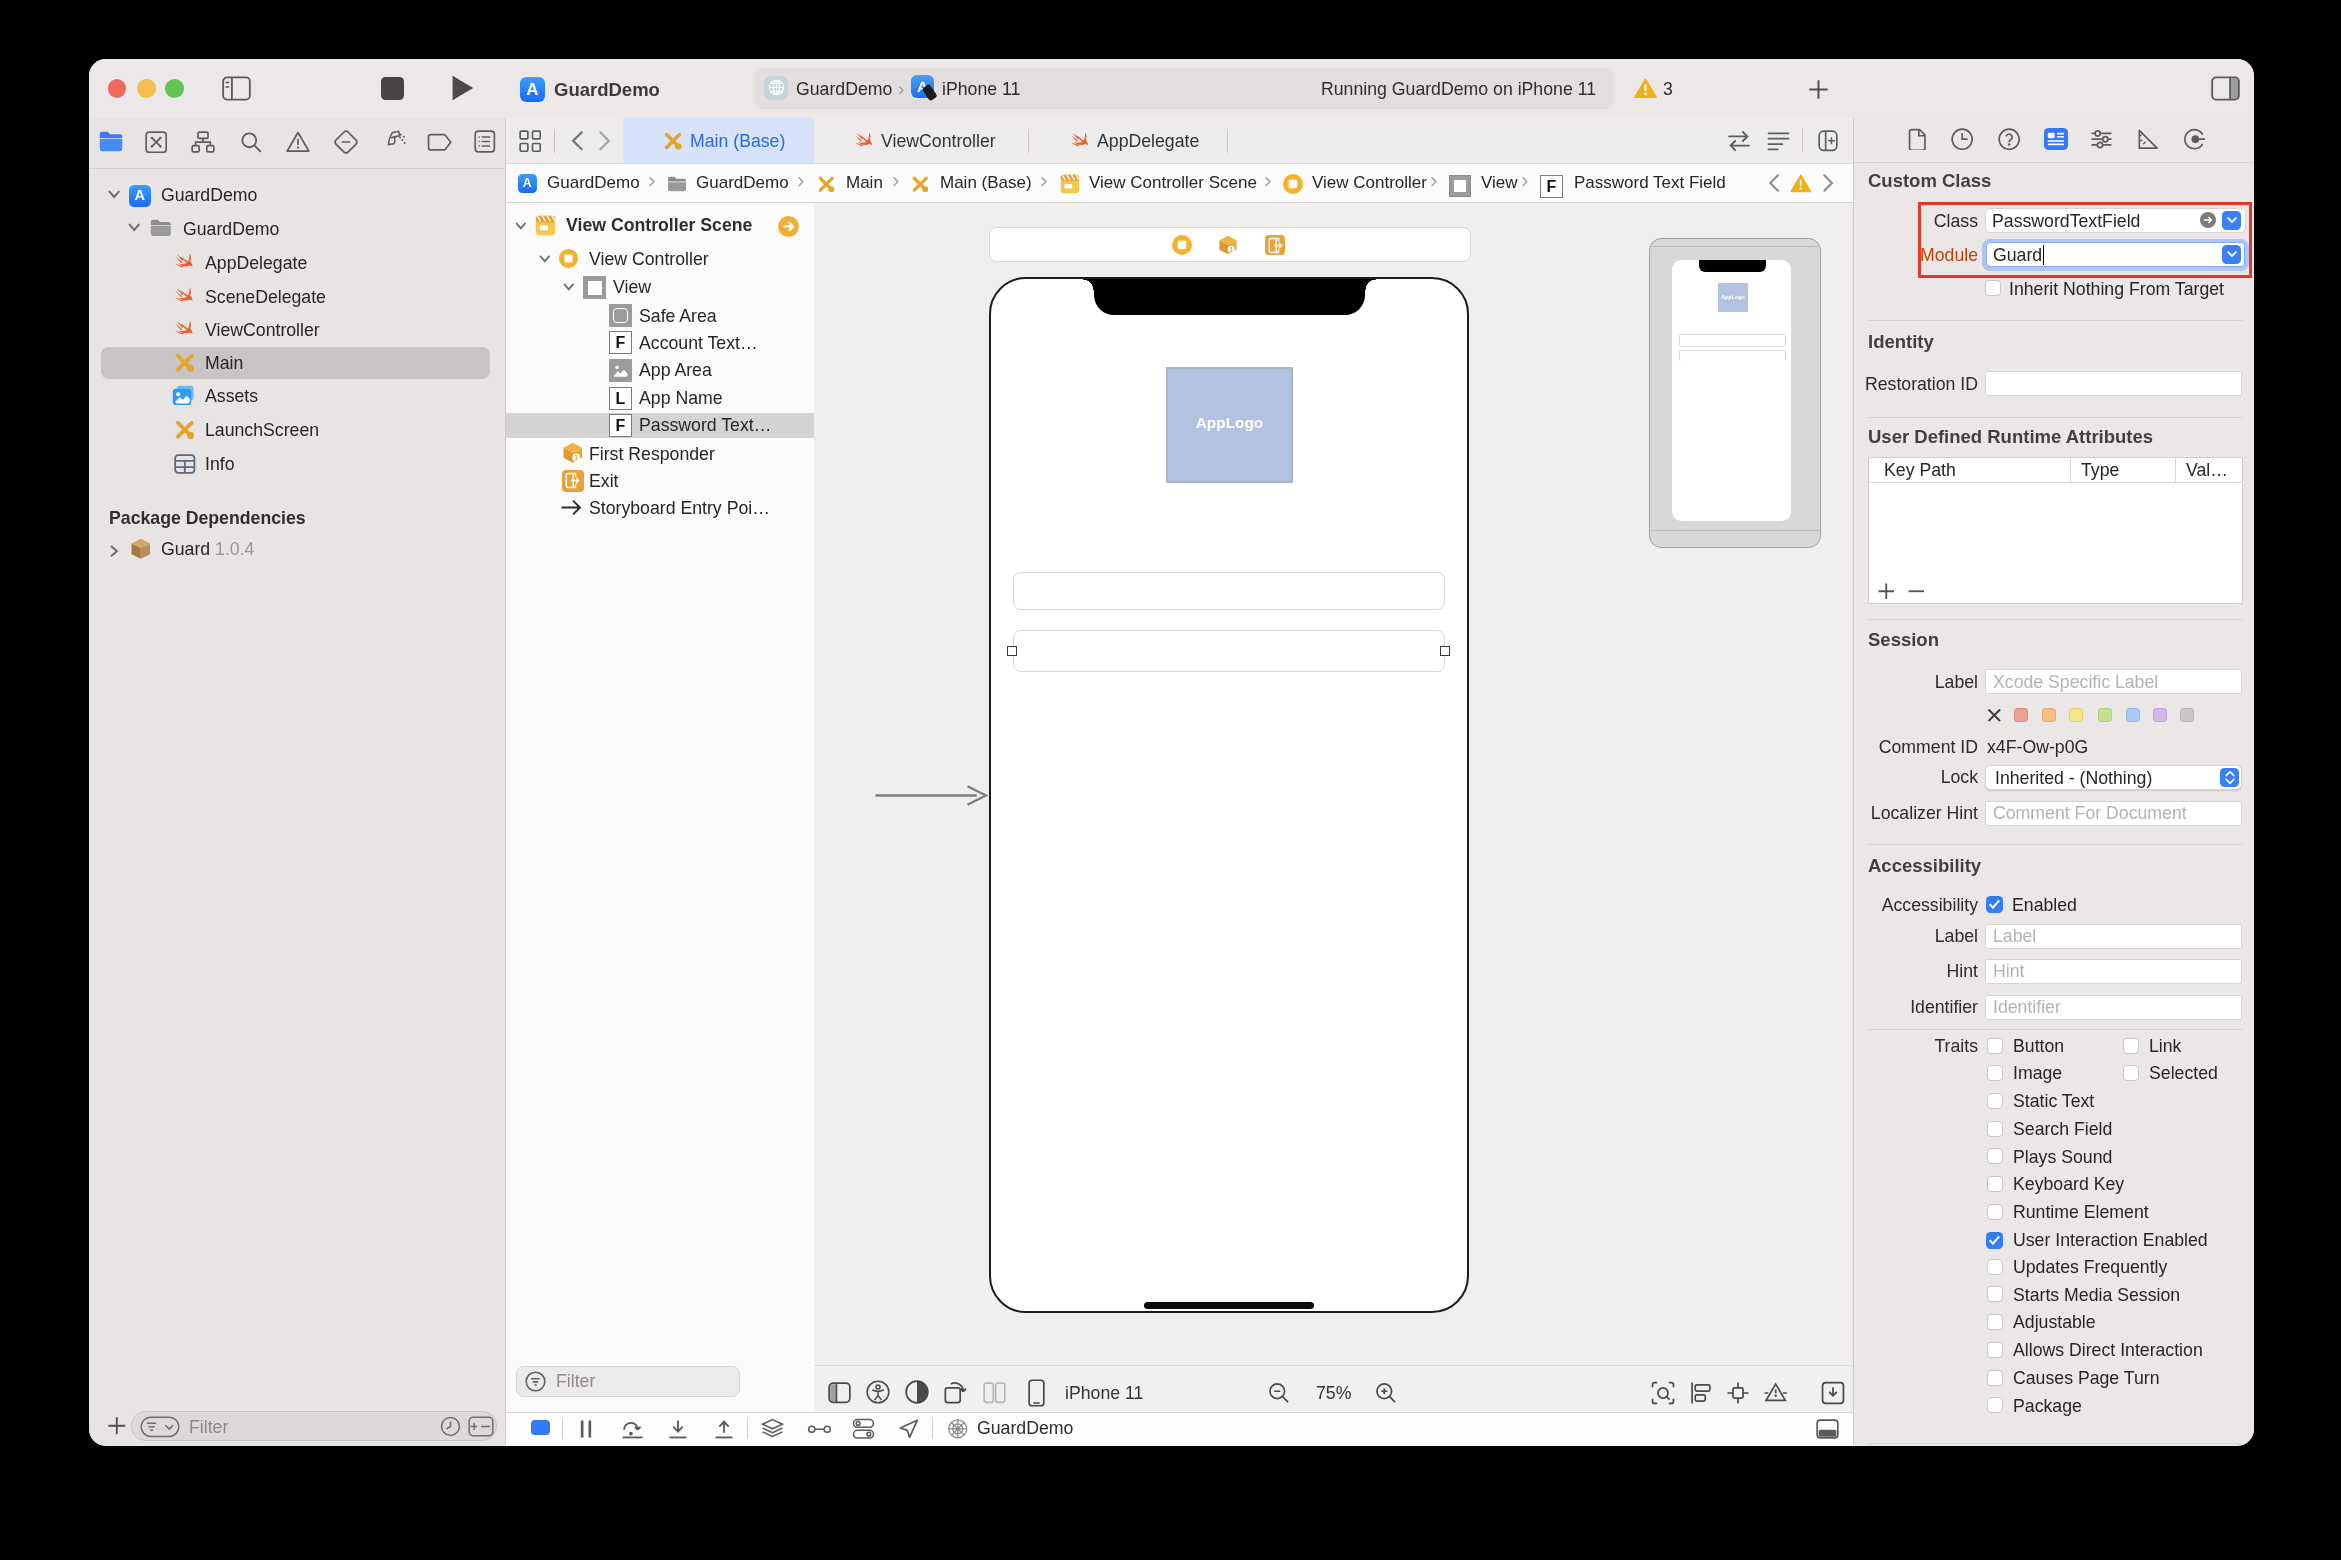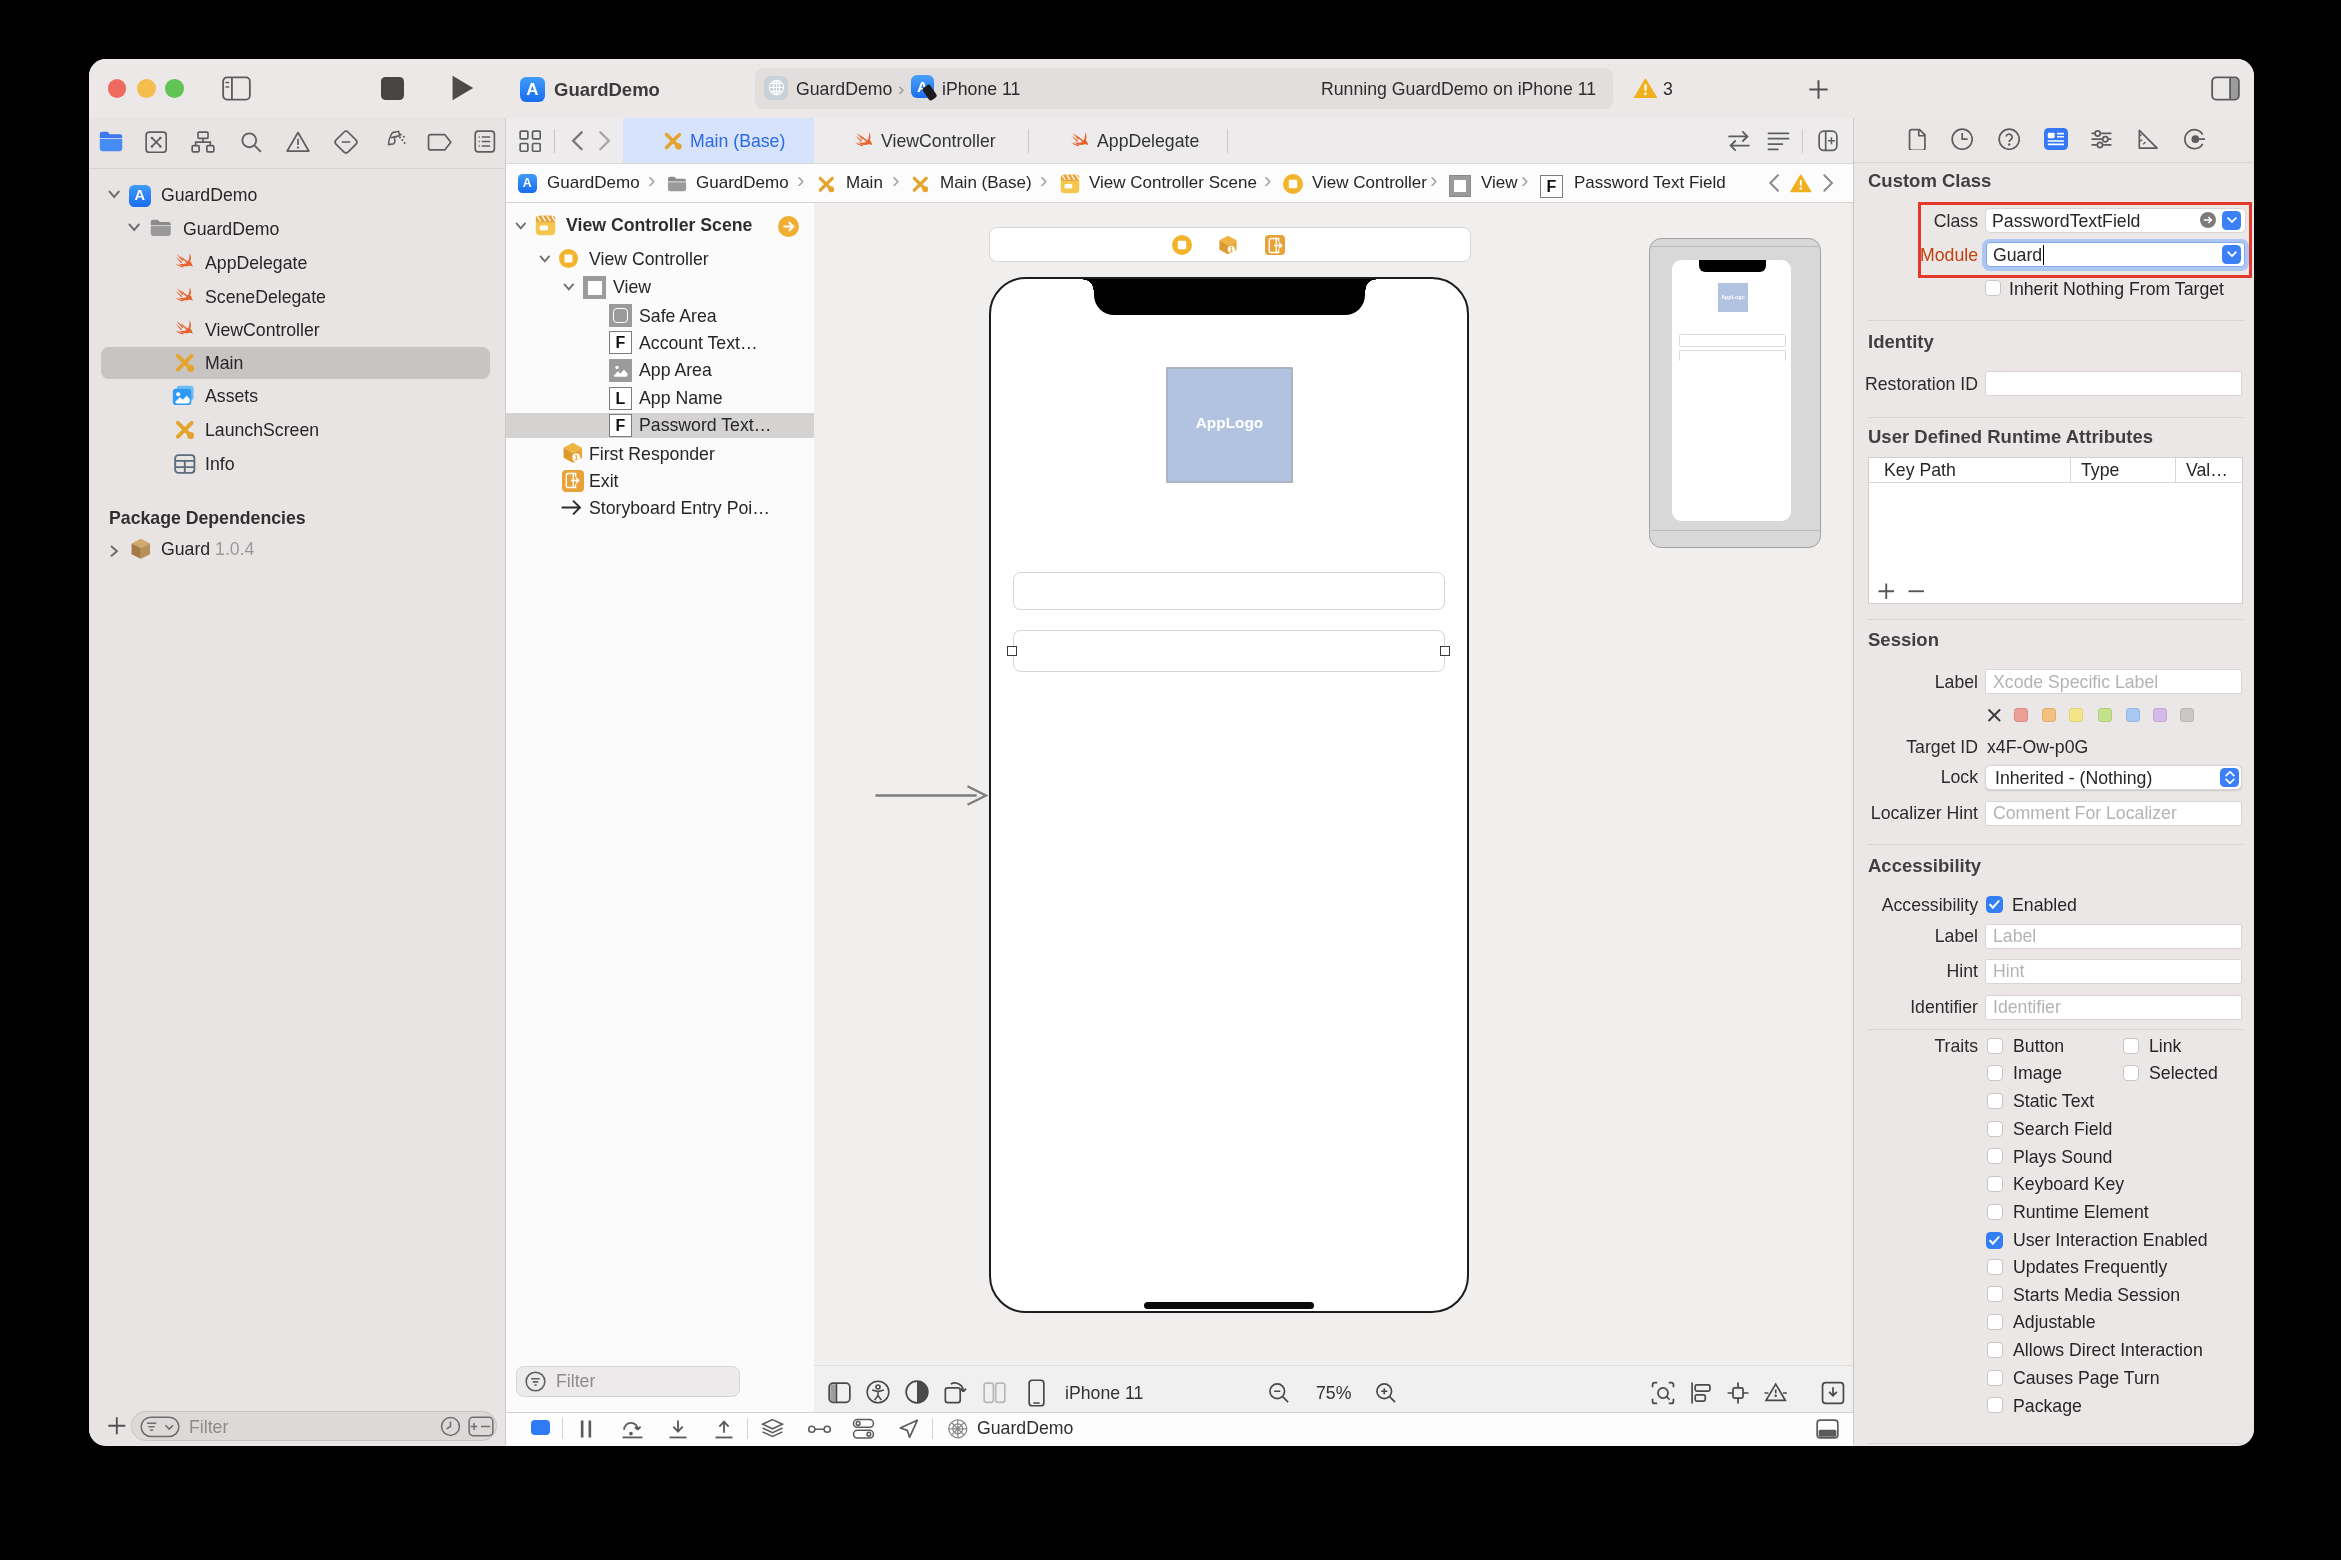--- a/index.html
+++ b/index.html
@@ -726,33 +726,33 @@
 <svg class="a" style="left:1898px;top:649px" width="14.6" height="14.6" viewBox="0 0 19 19">
       <path d="M2 2 L17 17 M17 2 L2 17" stroke="#3e3e3e" stroke-width="2.6"></path>
     </svg>
 <div class="a" style="left:1925px;top:649px;width:14px;height:14px;border-radius:3.1px;background:#eb9f96;border:0.8px solid #d98d84"></div>
 <div class="a" style="left:1953px;top:649px;width:14px;height:14px;border-radius:3.1px;background:#f2c180;border:0.8px solid #e0af6e"></div>
 <div class="a" style="left:1980px;top:649px;width:14px;height:14px;border-radius:3.1px;background:#f4e687;border:0.8px solid #e2d475"></div>
 <div class="a" style="left:2009px;top:649px;width:14px;height:14px;border-radius:3.1px;background:#c5e18b;border:0.8px solid #b3cf79"></div>
 <div class="a" style="left:2037px;top:649px;width:14px;height:14px;border-radius:3.1px;background:#a8caf2;border:0.8px solid #96b8e0"></div>
 <div class="a" style="left:2064px;top:649px;width:14px;height:14px;border-radius:3.1px;background:#d5b9e8;border:0.8px solid #c3a7d6"></div>
 <div class="a" style="left:2091px;top:649px;width:14px;height:14px;border-radius:3.1px;background:#cbc7c7;border:0.8px solid #b9b5b5"></div>
-<div class="lbl r" style="left:1750px;top:678px;width:139px;color:#2b2b2b">Target ID</div>
+<div class="lbl r" style="left:1750px;top:678px;width:139px;color:#2b2b2b">Comment ID</div>
 <div class="lbl" style="left:1898px;top:678px">x4F-Ow-p0G</div>
 <div class="lbl r" style="left:1773px;top:708px;width:116px;color:#2b2b2b">Lock</div>
 <div class="field" style="left:1896px;top:706px;width:257px;height:25.4px;border-radius:5.4px;box-shadow:0 0.8px 1.5px rgba(0,0,0,.12)"></div>
 <div class="lbl" style="left:1906px;top:709px">Inherited - (Nothing)</div>
 <div class="a" style="left:2131px;top:709px;width:19px;height:19px;border-radius:4.6px;background:#3b80f6">
       <svg style="position:absolute;left:4.6px;top:3.1px" width="10" height="13" viewBox="0 0 13 17">
         <path d="M1.5 6 L6.5 1 l5 5 M1.5 11 l5 5 5-5" fill="none" stroke="#fff" stroke-width="2.2" stroke-linecap="round"></path>
       </svg>
     </div>
 <div class="lbl r" style="left:1735px;top:744px;width:154px;color:#2b2b2b">Localizer Hint</div>
 <div class="field" style="left:1896px;top:742px;width:257px;height:25px;border-radius:2.3px"></div>
-<div class="lbl" style="left:1904px;top:744px;color:#b6b2b2">Comment For Localizer</div>
+<div class="lbl" style="left:1904px;top:744px;color:#b6b2b2">Comment For Document</div>
 <div class="hdiv" style="left:1779px;top:785px;width:375px;background:#d8d4d4"></div>
 <div class="lbl" style="left:1779px;top:796px;font-weight:bold;font-size:18.5px;color:#403f41">Accessibility</div>
 <div class="lbl r" style="left:1735px;top:836px;width:154px;color:#2b2b2b">Accessibility</div>
 <div class="cbon" style="left:1897px;top:837px">
       <svg style="position:absolute;left:3.1px;top:3.9px" width="10.8" height="9.3" viewBox="0 0 14 12">
         <path d="M1.5 6 l3.5 4 L12.5 1.5" fill="none" stroke="#fff" stroke-width="2.6" stroke-linecap="round"></path>
       </svg>
     </div>
 <div class="lbl" style="left:1923px;top:836px">Enabled</div>
 <div class="lbl r" style="left:1773px;top:867px;width:116px;color:#2b2b2b">Label</div>

